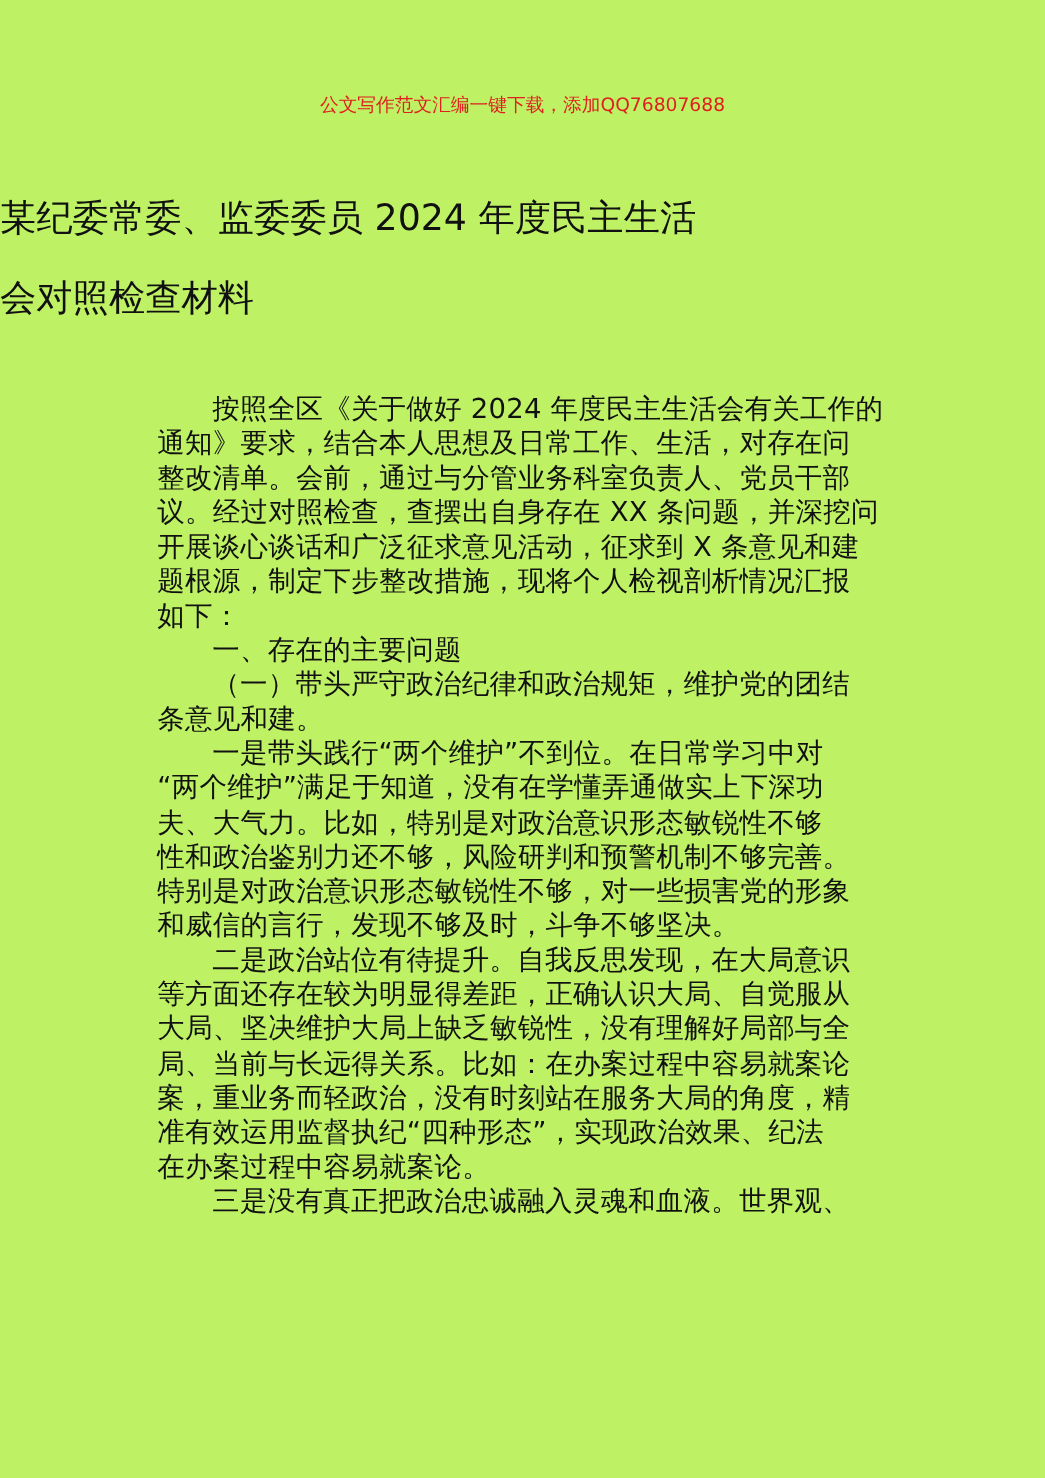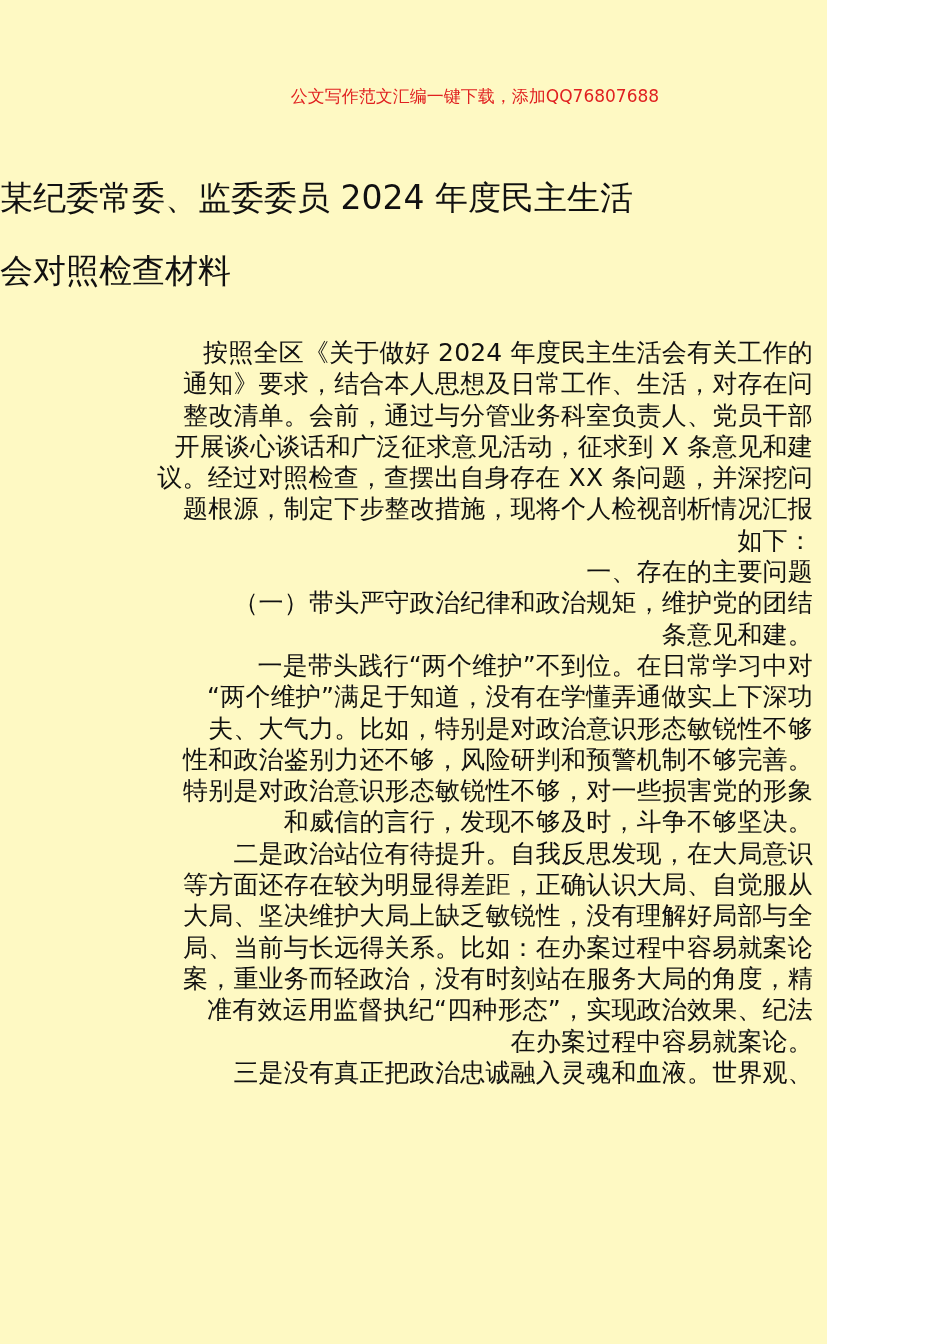--- a/index.html
+++ b/index.html
@@ -11,22 +11,22 @@
       width: 950px;
       height: 1344px;
       position: relative;
       overflow: hidden;
       font-family: "DejaVu Sans", "Liberation Sans", sans-serif;
       color: #000000;
     }
     .page {
       position: absolute;
       left: 0; top: 0;
-      width: 827px; height: 1344px;
-      background: #fef9c3;
+      width: 950px; height: 1344px;
+      background: #bef264;
     }
     .banner {
       position: absolute;
       top: 84px;
       left: 0;
       width: 950px;
       text-align: center;
       font-size: 17px;
       line-height: 24px;
       color: #e02020;
@@ -39,23 +39,22 @@
       text-align: left;
       font-size: 33px;
       line-height: 40px;
       color: #111111;
     }
     .title.l1 { top: 178px; }
     .title.l2 { top: 251px; }
     .body-text {
       position: absolute;
       left: 143px;
-      top: 337px;
+      top: 356px;
       width: 670px;
-      text-align: right;
     }
     .line {
       height: 31.3px;
       font-size: 25px;
       line-height: 31.3px;
       white-space: nowrap;
       color: #111111;
       letter-spacing: 0.2px;
     }
     .indent { padding-left: 50px; }
@@ -67,22 +66,22 @@
 
   <div class="banner">公文写作范文汇编一键下载，添加QQ76807688</div>
 
   <div class="title l1">某纪委常委、监委委员 2024 年度民主生活</div>
   <div class="title l2">会对照检查材料</div>
 
   <div class="body-text">
     <div class="line indent">按照全区《关于做好 2024 年度民主生活会有关工作的</div>
     <div class="line">通知》要求，结合本人思想及日常工作、生活，对存在问</div>
     <div class="line">整改清单。会前，通过与分管业务科室负责人、党员干部</div>
+    <div class="line">议。经过对照检查，查摆出自身存在 XX 条问题，并深挖问</div>
     <div class="line">开展谈心谈话和广泛征求意见活动，征求到 X 条意见和建</div>
-    <div class="line">议。经过对照检查，查摆出自身存在 XX 条问题，并深挖问</div>
     <div class="line">题根源，制定下步整改措施，现将个人检视剖析情况汇报</div>
     <div class="line">如下：</div>
     <div class="line indent">一、存在的主要问题</div>
     <div class="line indent">（一）带头严守政治纪律和政治规矩，维护党的团结</div>
     <div class="line">条意见和建。</div>
     <div class="line indent">一是带头践行“两个维护”不到位。在日常学习中对</div>
     <div class="line">“两个维护”满足于知道，没有在学懂弄通做实上下深功</div>
     <div class="line">夫、大气力。比如，特别是对政治意识形态敏锐性不够</div>
     <div class="line">性和政治鉴别力还不够，风险研判和预警机制不够完善。</div>
     <div class="line">特别是对政治意识形态敏锐性不够，对一些损害党的形象</div>

